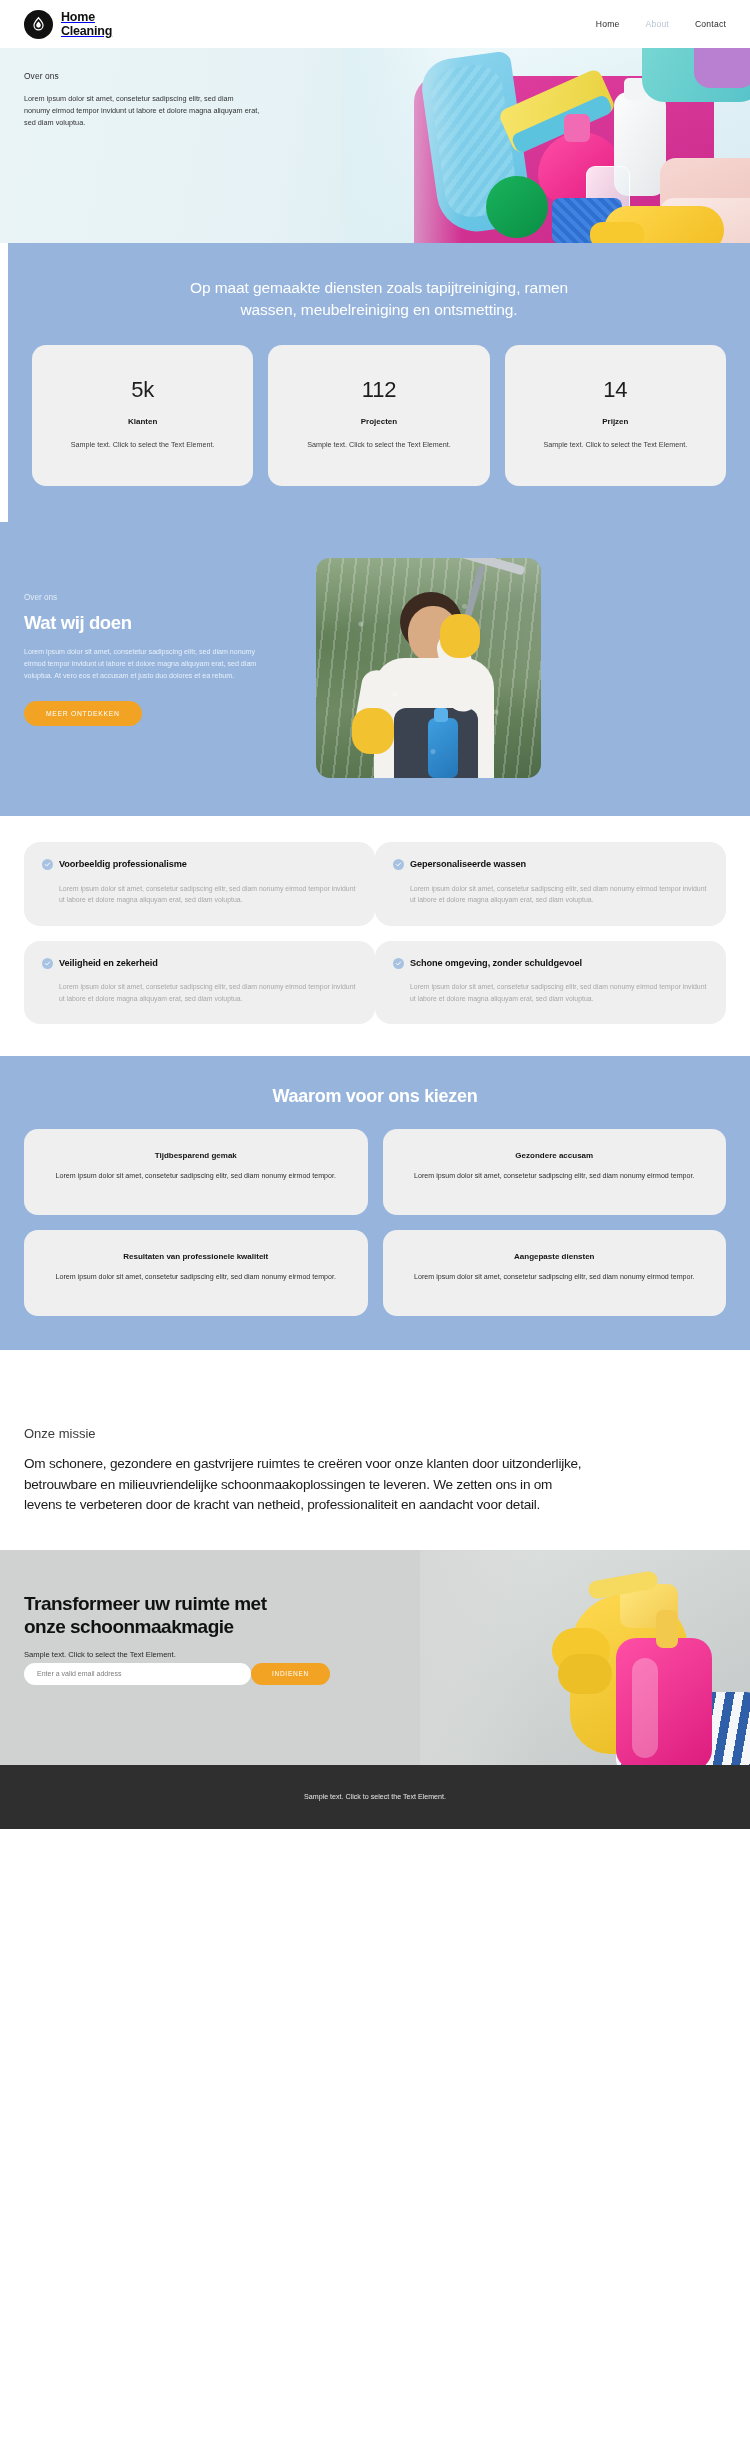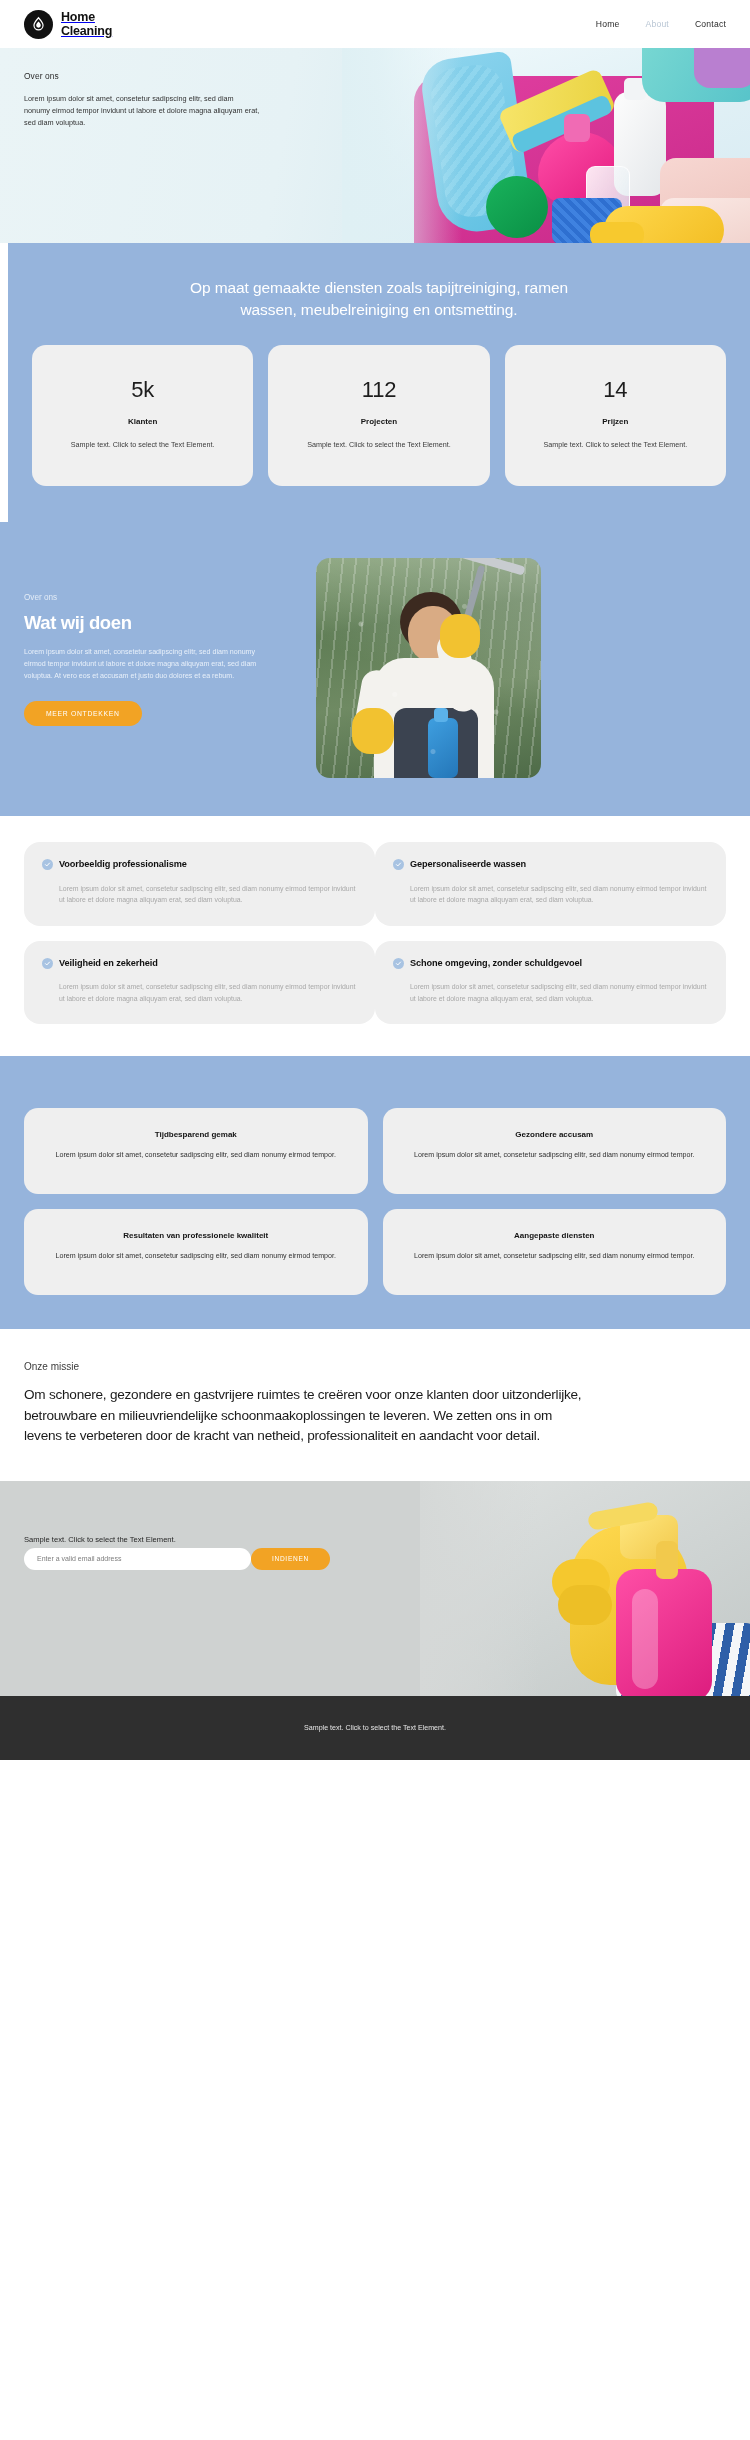--- a/index.html
+++ b/index.html
@@ -118,21 +118,21 @@
   .wgrid{display:grid;grid-template-columns:1fr 1fr;gap:15px;padding:22px 24px 0;}
   .wcard{
     background:#efefef;border-radius:14px;padding:22px 20px 26px;text-align:center;
     min-height:86px;
   }
   .wcard h3{font-size:8px;font-weight:bold;color:#141414;}
   .wcard p{margin-top:11px;font-size:7.1px;line-height:1.62;color:#303030;}
 
   
   .missie{background:#fff;padding:32px 24px 34px;}
-  .missie-eyebrow{font-size:10px;color:#3b3b3b;}
+  .missie-eyebrow{font-size:13px;color:#3b3b3b;margin-top:44px;}
   .missie-text{
     margin-top:13px;font-size:13.6px;line-height:1.5;color:#1b1b1b;letter-spacing:-.25px;
     width:560px;
   }
 
   
   .cta{position:relative;height:215px;overflow:hidden;background:#cfd2d1;}
   .cta-photo{position:absolute;right:0;top:0;width:330px;height:215px;overflow:hidden;}
   .cta-inner{position:relative;z-index:3;padding:42px 0 0 24px;width:330px;}
   .cta-title{font-size:19px;font-weight:bold;line-height:1.22;color:#111;letter-spacing:-.5px;width:250px;}
@@ -339,20 +339,21 @@
           </span>
           <h3 class="fcard-title">Schone omgeving, zonder schuldgevoel</h3>
         </div>
         <p class="fcard-body">Lorem ipsum dolor sit amet, consetetur sadipscing elitr, sed diam nonumy eirmod tempor invidunt ut labore et dolore magna aliquyam erat, sed diam voluptua.</p>
       </article>
 
     </div>
   </section>
 
   <section class="blue waarom">
+    <h2>Waarom voor ons kiezen</h2>
     <div class="wgrid">
       <div class="wcard">
         <h3>Tijdbesparend gemak</h3>
         <p>Lorem ipsum dolor sit amet, consetetur sadipscing elitr, sed diam nonumy eirmod tempor.</p>
       </div>
       <div class="wcard">
         <h3>Gezondere accusam</h3>
         <p>Lorem ipsum dolor sit amet, consetetur sadipscing elitr, sed diam nonumy eirmod tempor.</p>
       </div>
       <div class="wcard">
@@ -385,20 +386,21 @@
       <div class="blob sq" style="left:212px;top:108px;width:26px;height:100px;border-radius:13px;background:rgba(255,255,255,.28);"></div>
 
       <div class="blob sq" style="left:200px;top:34px;width:58px;height:44px;border-radius:10px;background:linear-gradient(140deg,#ffe77f,#f2c94c);"></div>
       <div class="blob sq" style="left:168px;top:26px;width:70px;height:18px;border-radius:9px;background:#f6d95f;transform:rotate(-10deg);"></div>
       <div class="blob sq" style="left:236px;top:60px;width:22px;height:38px;border-radius:7px;background:#f2c94c;"></div>
 
       <div style="position:absolute;left:0;top:0;width:120px;height:100%;background:linear-gradient(90deg,#d5d8d7 0%,rgba(213,216,215,.6) 45%,rgba(213,216,215,0) 100%);"></div>
     </div>
 
     <div class="cta-inner">
+      <h2 class="cta-title">Transformeer uw ruimte met onze schoonmaakmagie</h2>
       <p class="cta-sub">Sample text. Click to select the Text Element.</p>
       <form class="cta-form">
         <input class="cta-input" type="email" placeholder="Enter a valid email address" style="">
         <button class="cta-btn" type="submit">INDIENEN</button>
       </form>
     </div>
   </section>
 
   <footer class="footer">
     <p>Sample text. Click to select the Text Element.</p>

